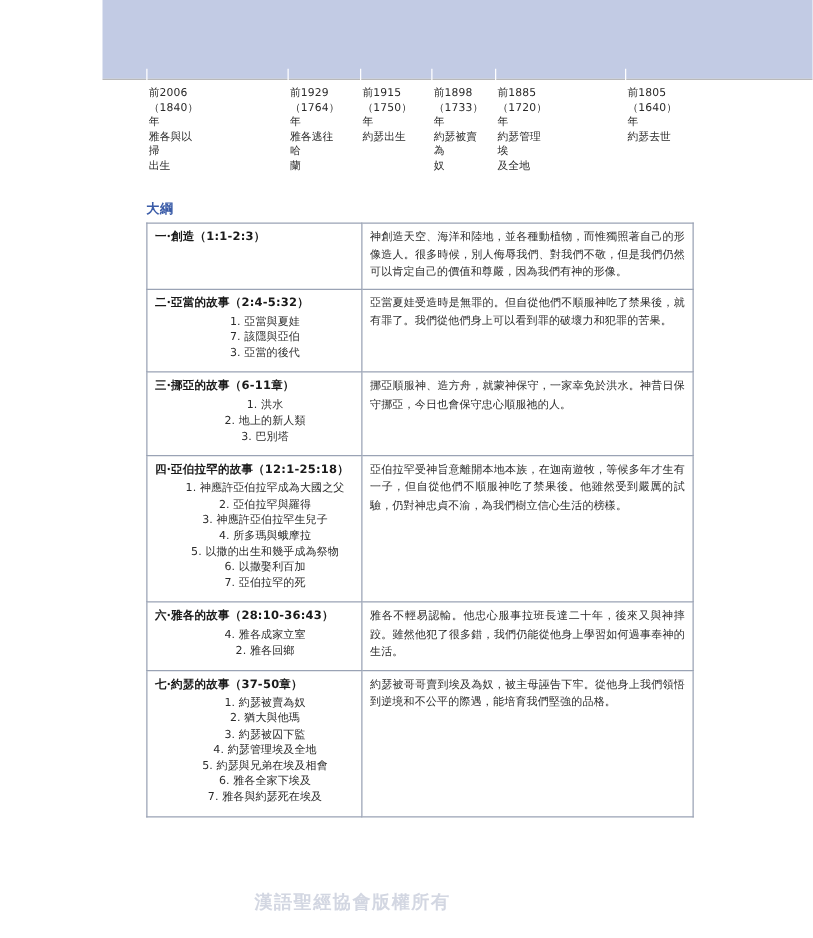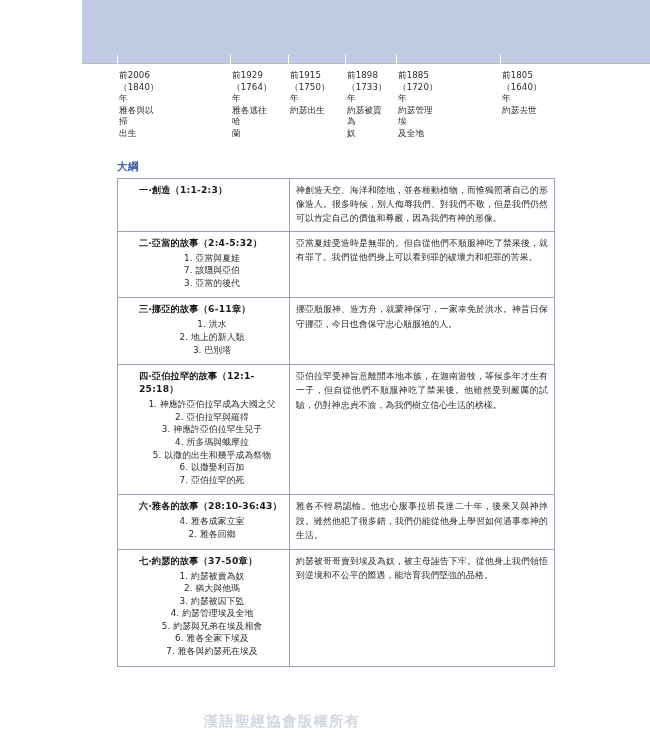--- a/index.html
+++ b/index.html
@@ -90,21 +90,21 @@
     border: 1px solid #9aa3b5;
     vertical-align: top;
     padding: 4px 6px 5px 6px;
     background: #ffffff;
   }
   .sec-title {
     font-size: 9.2px;
     font-weight: bold;
     line-height: 13px;
     color: #1a1a1a;
-    margin: 0 0 1px 15px;
+    margin: 0 0 1px 0;
     letter-spacing: 0.2px;
   }
   .sec-list {
     margin: 3px;
     padding: 0;
     list-style: none;
     text-align: center;
   }
   .sec-list li {
     font-size: 8.8px;

